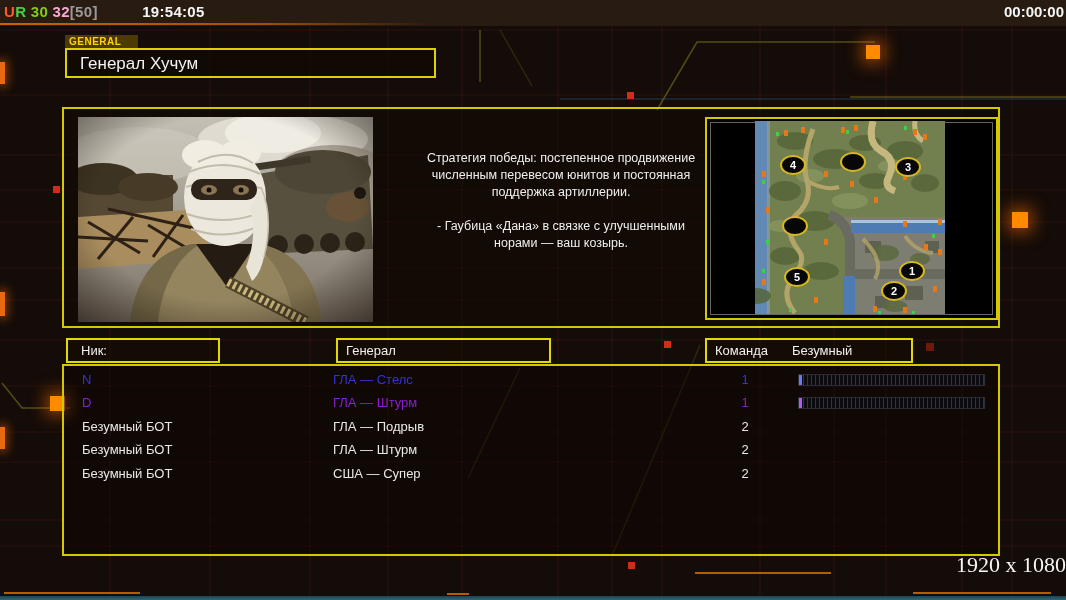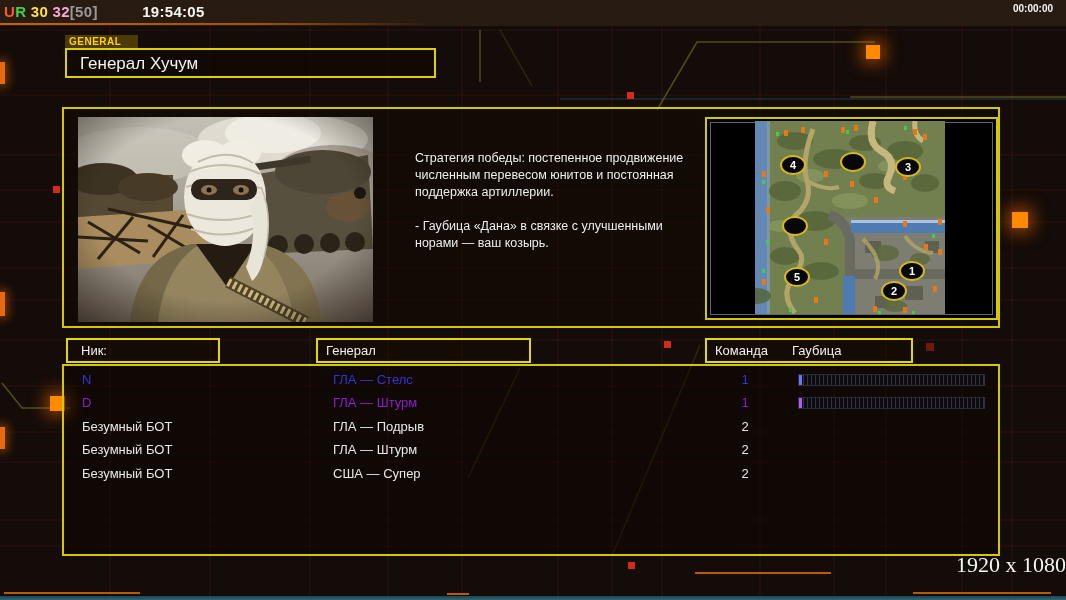--- a/index.html
+++ b/index.html
@@ -12,48 +12,48 @@
   
   #bg-grid{position:absolute;inset:0;z-index:0;}
   .glow-sq{position:absolute;background:#ff8a00;box-shadow:0 0 16px 5px rgba(255,110,0,.5);z-index:1;}
   .red-sq{position:absolute;background:#d42a1a;z-index:1;}
   .red-sq.dim{background:#6e180e;}
   .o-line{position:absolute;background:#b85c00;z-index:1;}
   .edge-bar{position:absolute;left:0;width:5px;background:#e86a10;box-shadow:0 0 10px 3px rgba(255,110,0,.45);z-index:1;}
   
   #topbar{position:absolute;left:0;top:0;width:1066px;height:26px;background:#281b11;z-index:2;}
   #topbar-left{position:absolute;left:4px;top:3px;font-size:15px;font-weight:bold;letter-spacing:.3px;white-space:pre;}
-  #topbar-right{position:absolute;right:13px;top:3px;font-size:10px;font-weight:bold;color:#f5f5f5;}
+  #topbar-right{position:absolute;right:2px;top:3px;font-size:15px;font-weight:bold;color:#f5f5f5;}
   #topbar-underline{position:absolute;left:0;top:23px;width:430px;height:2px;z-index:2;
     background:linear-gradient(90deg,#c86400 0%,#a35200 60%,rgba(160,80,0,0) 100%);}
   
   #general-tab{position:absolute;left:65px;top:35px;width:73px;height:13px;background:#4c3a02;z-index:3;
     color:#ffd200;font-size:10px;font-weight:bold;letter-spacing:.5px;line-height:13px;padding-left:4px;box-sizing:border-box;}
   #title-box{position:absolute;left:65px;top:48px;width:371px;height:30px;border:2px solid #ddd004;z-index:3;
     background:rgba(14,8,2,.55);color:#f2f2f2;font-size:17px;line-height:28px;padding-left:13px;box-sizing:border-box;}
   
   #main-panel{position:absolute;left:62px;top:107px;width:938px;height:221px;border:2px solid #d4c802;
     background:rgba(14,7,3,.4);z-index:2;box-sizing:border-box;}
   #portrait{position:absolute;left:14px;top:8px;width:295px;height:205px;overflow:hidden;background:#6a6258;}
   #briefing{position:absolute;left:351px;top:41px;width:292px;color:#efefef;font-size:12.5px;line-height:17px;}
-  #briefing .para{margin-bottom:17px;}
+  #briefing .para{margin-bottom:17px;text-align:center;}
   
   #minimap-panel{position:absolute;left:641px;top:8px;width:293px;height:203px;border:2px solid #d4c802;
     background:#000;box-sizing:border-box;}
   #minimap-frame{position:absolute;inset:3px;border:1px solid rgba(205,205,205,.5);}
   #minimap-map{position:absolute;left:48px;top:2px;width:190px;height:193px;}
   .map-marker{position:absolute;width:26px;height:20px;border-radius:50%;background:#070707;border:2px solid #d8b81e;
     box-sizing:border-box;color:#fff;font-size:11px;font-weight:bold;text-align:center;line-height:16px;}
   .mk-0{left:25px;top:34px;} .mk-1{left:85px;top:31px;} .mk-2{left:140px;top:36px;}
   .mk-3{left:27px;top:95px;} .mk-4{left:29px;top:146px;} .mk-5{left:144px;top:140px;} .mk-6{left:126px;top:160px;}
   
   .hdr-box{position:absolute;top:338px;height:25px;border:2px solid #e4d804;background:rgba(22,12,2,.45);
     box-sizing:border-box;color:#f0f0f0;font-size:13px;line-height:21px;padding-left:13px;z-index:2;}
   #hdr-nick{left:66px;width:154px;}
-  #hdr-general{left:316px;width:215px;padding-left:8px;}
+  #hdr-general{left:336px;width:215px;padding-left:8px;}
   #hdr-teamprog{left:705px;width:208px;padding-left:8px;}
   #hdr-teamprog .gap{display:inline-block;width:24px;}
   
   #table-panel{position:absolute;left:62px;top:364px;width:938px;height:192px;border:2px solid #d4c802;
     background:rgba(10,5,2,.45);z-index:2;box-sizing:border-box;padding-top:3px;}
   .prow{position:relative;height:23.4px;font-size:13px;}
   .c-nick{position:absolute;left:18px;top:3px;}
   .c-general{position:absolute;left:269px;top:3px;}
   .c-team{position:absolute;left:666px;top:3px;width:30px;text-align:center;}
   .c-progress{position:absolute;left:734px;top:5px;width:187px;height:12px;
@@ -102,21 +102,21 @@
 <div class="edge-bar" style="top:292px;height:24px;"></div>
 <div class="edge-bar" style="top:427px;height:22px;"></div>
 <div class="o-line" style="left:230px;top:16px;width:72px;height:2px;"></div>
 <div class="o-line" style="left:744px;top:3px;width:26px;height:4px;background:#ff8a00;"></div>
 <div class="o-line" style="left:4px;top:592px;width:136px;height:2px;"></div>
 <div class="o-line" style="left:447px;top:593px;width:22px;height:2px;"></div>
 <div class="o-line" style="left:695px;top:572px;width:136px;height:2px;"></div>
 <div class="o-line" style="left:913px;top:592px;width:138px;height:2px;"></div>
 
 <div id="topbar">
-  <div id="topbar-left"><span style="color: rgb(255, 90, 30);">U</span><span style="color: rgb(68, 208, 68);">R</span><span style="color: #fde047;"> 30</span><span style="color: #f9a8d4;"> 32</span><span style="color: rgb(154, 154, 154);">[50]</span><span style="color: rgb(245, 245, 245); padding-left: 40px;"> 19:54:05</span></div>
+  <div id="topbar-left"><span style="color: rgb(255, 90, 30);">U</span><span style="color: rgb(68, 208, 68);">R</span><span style="color: #84cc16;"> 30</span><span style="color: #f9a8d4;"> 32</span><span style="color: rgb(154, 154, 154);">[50]</span><span style="color: rgb(245, 245, 245); padding-left: 40px;"> 19:54:05</span></div>
   <div id="topbar-right">00:00:00</div>
 </div>
 <div id="topbar-underline"></div>
 
 <div id="general-tab">GENERAL</div>
 <div id="title-box">Генерал Хучум</div>
 
 <div id="main-panel">
 
   <div id="portrait">
@@ -290,21 +290,21 @@
       <div class="map-marker mk-3"></div>
       <div class="map-marker mk-4">5</div>
       <div class="map-marker mk-5">1</div>
       <div class="map-marker mk-6">2</div>
     </div>
   </div>
 </div>
 
 <div class="hdr-box" id="hdr-nick">Ник:</div>
 <div class="hdr-box" id="hdr-general">Генерал</div>
-<div class="hdr-box" id="hdr-teamprog"><span>Команда</span><span class="gap"></span><span>Гаубица</span></div>
+<div class="hdr-box" id="hdr-teamprog"><span>Команда</span><span class="gap"></span><span>Безумный</span></div>
 
 <div id="table-panel">
   <div class="prow" style="color: rgb(52, 52, 214);">
     <span class="c-nick">N</span>
     <span class="c-general">ГЛА — Стелс</span>
     <span class="c-team">1</span>
     <span class="c-progress">
         <span class="c-fill" style="background: rgb(106, 120, 255);"></span>
       </span>
   </div>

